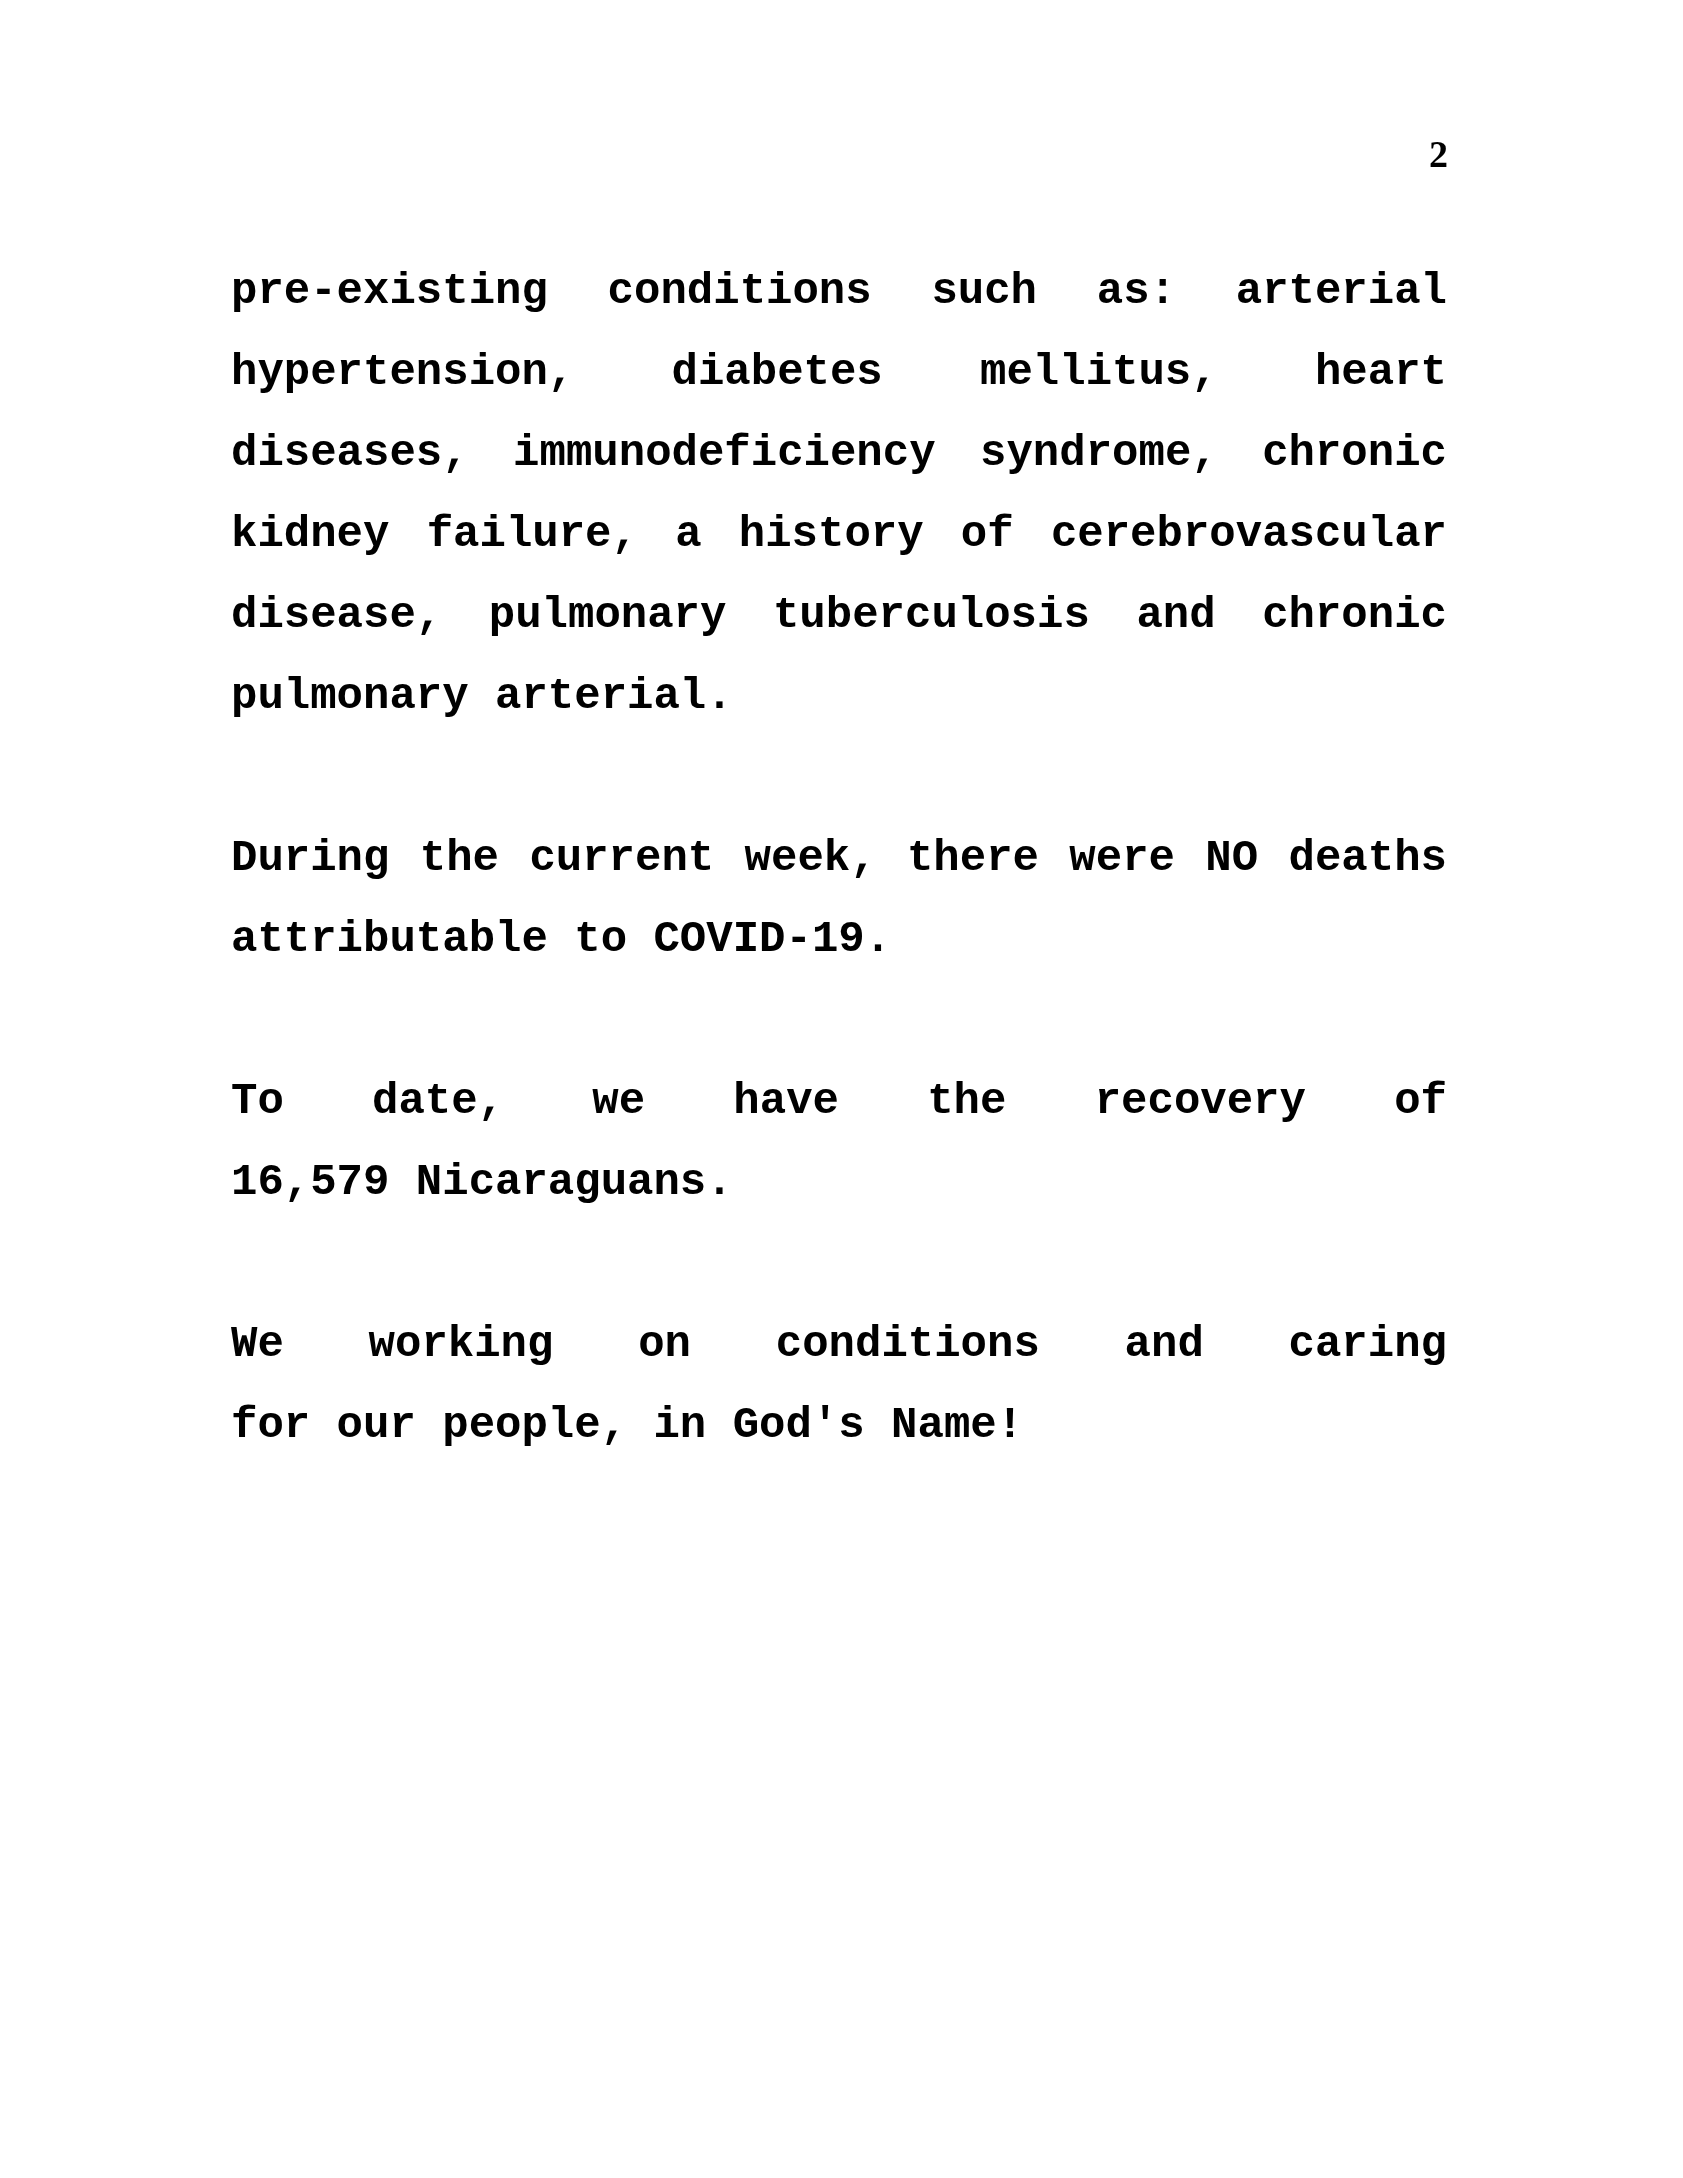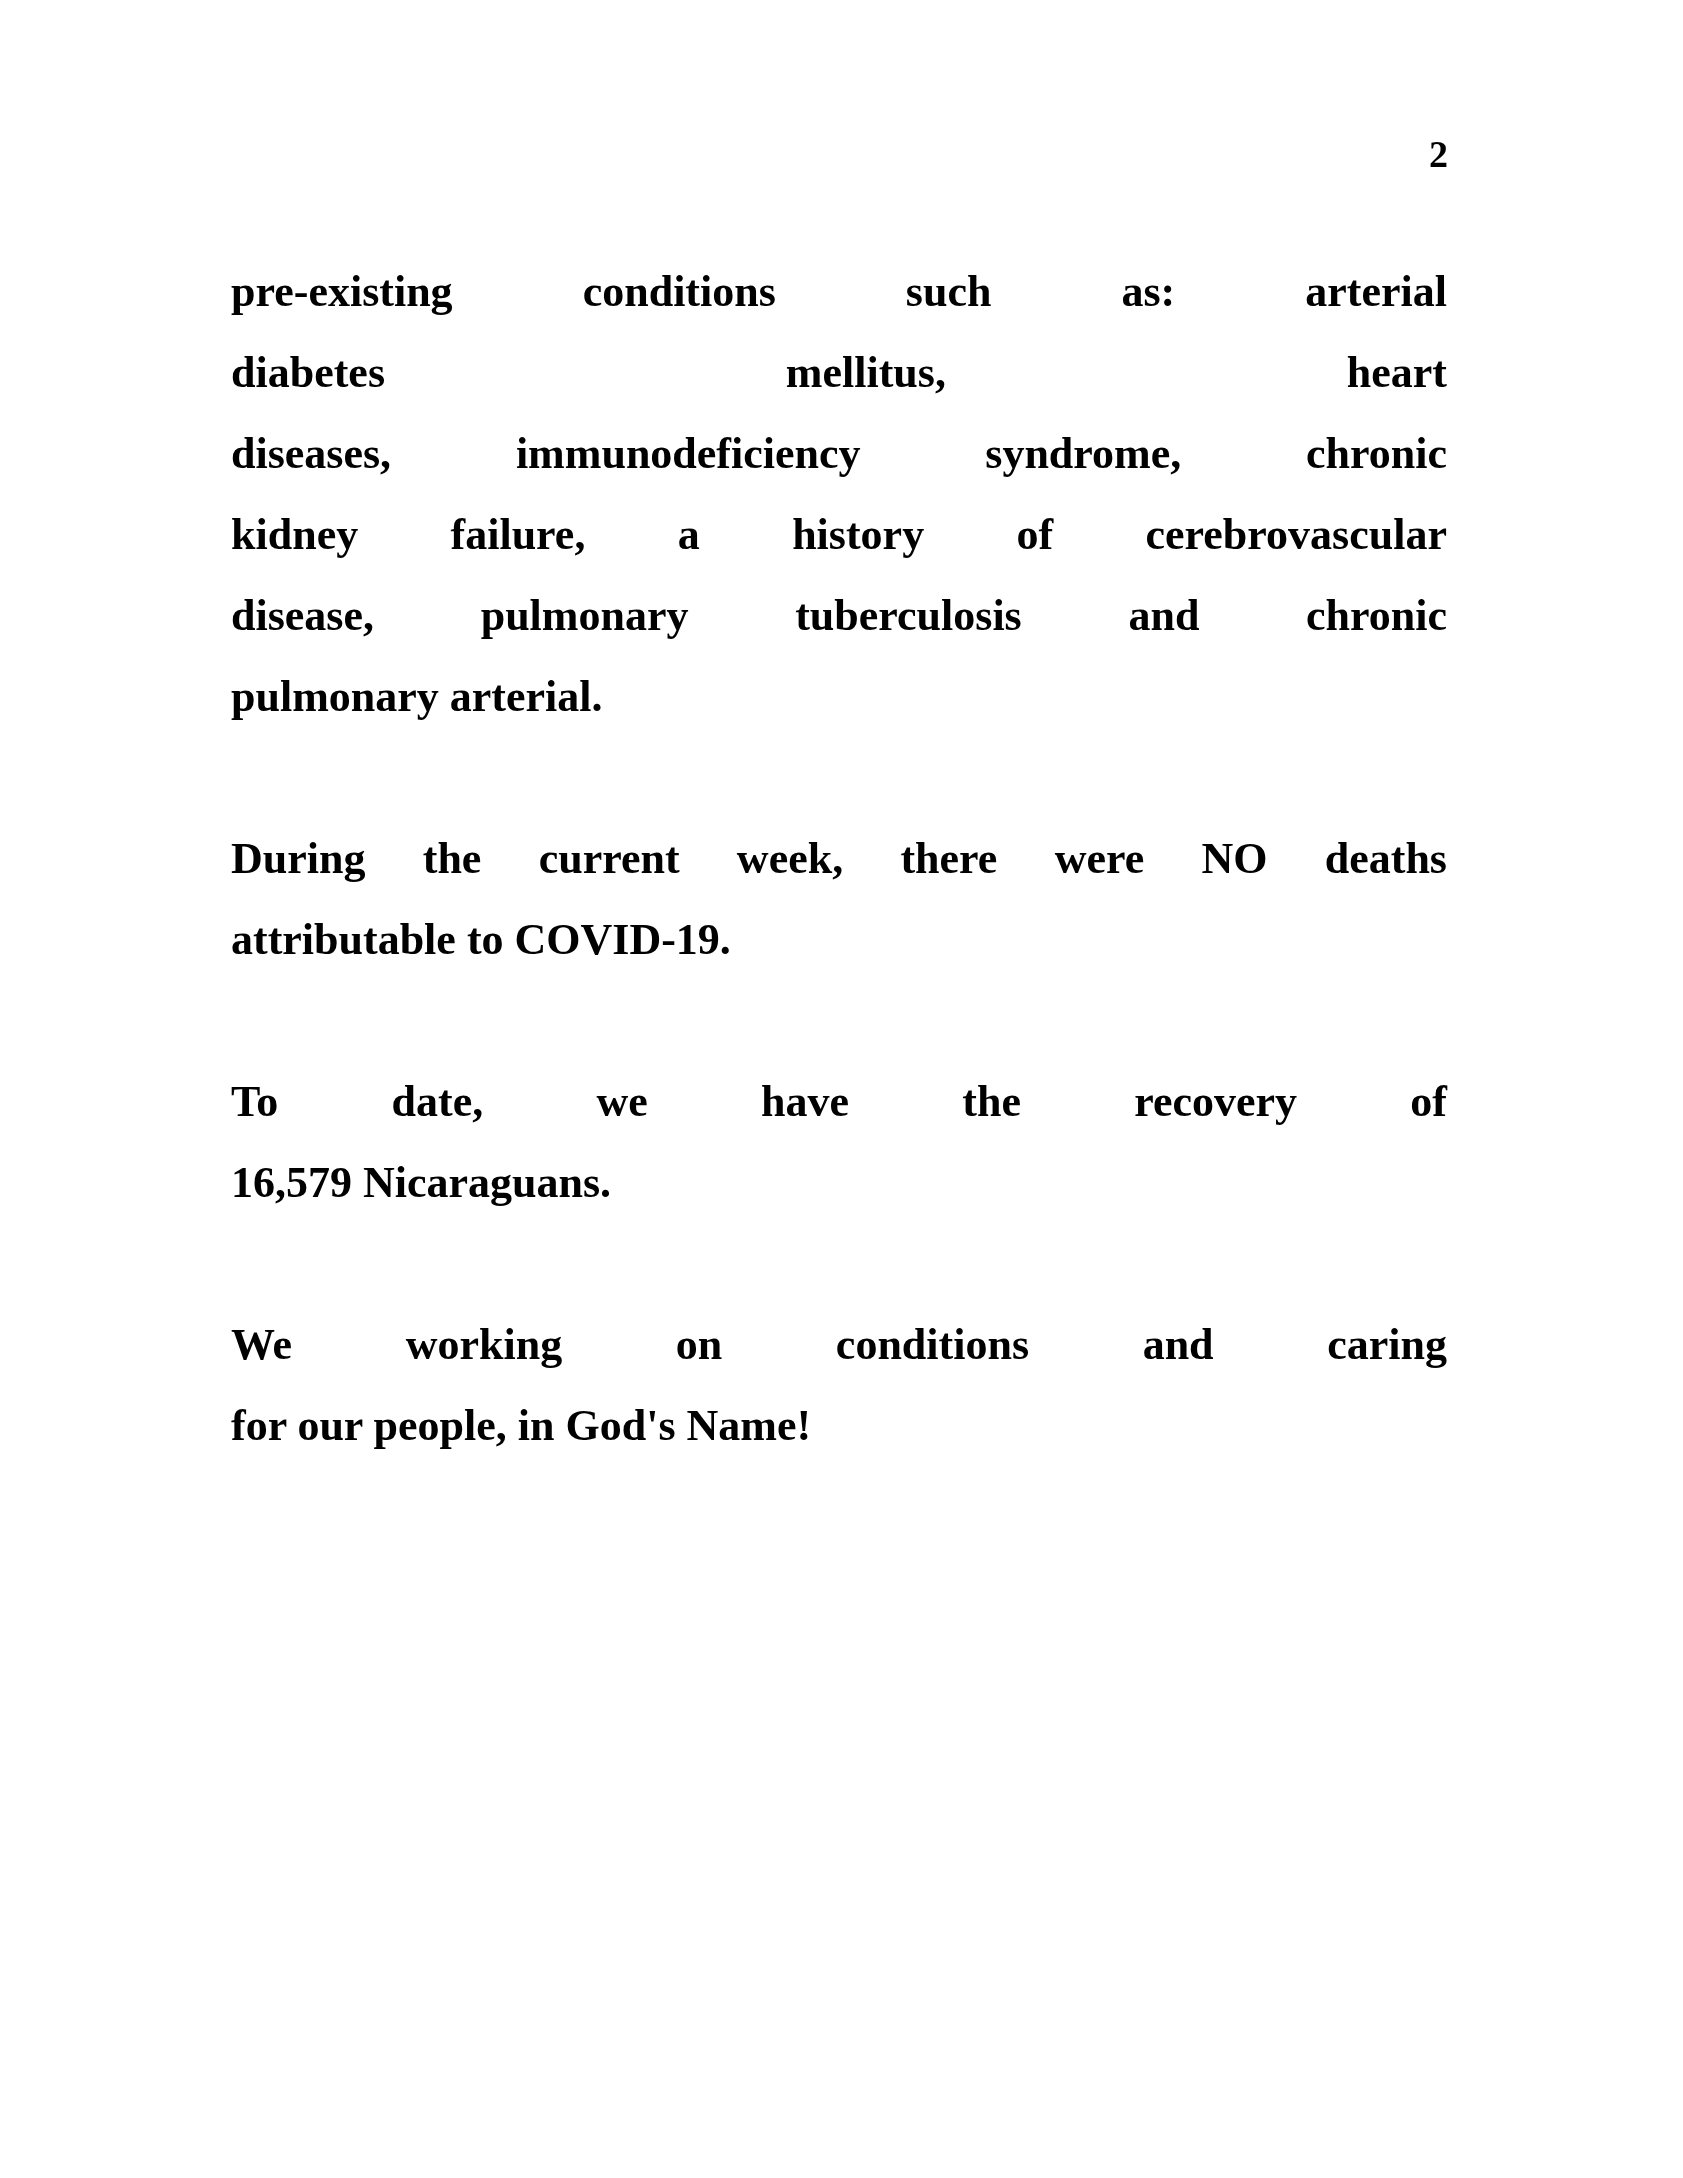--- a/index.html
+++ b/index.html
@@ -27,21 +27,21 @@
     font-weight: 700;
     font-size: 38px;
     line-height: 1;
     color: #000000;
   }
   .document-body {
     position: absolute;
     top: 251px;
     left: 231px;
     width: 1216px;
-    font-family: Liberation Serif, serif;
+    font-family: Liberation Mono, monospace;
     font-weight: 700;
     font-size: 44px;
     color: #000000;
   }
   .paragraph {
     margin: 0 0 81px 0; 
   }
   .line {
     height: 81px;        
     line-height: 81px;
@@ -56,21 +56,21 @@
   }
 </style>
 </head>
 <body>
 
 <div class="page" style="background: rgb(255, 255, 255); color: rgb(0, 0, 0);">
   <div class="page-number">2</div>
   <div class="document-body" id="document-body">
       <div class="paragraph">
         <div class="line justified"><span class="word">pre-existing</span><span class="word">conditions</span><span class="word">such</span><span class="word">as:</span><span class="word">arterial</span></div>
-        <div class="line justified"><span class="word">diabetes</span><span class="word">mellitus,</span><span class="word">heart</span></div>
+        <div class="line justified"><span class="word">hypertension,</span><span class="word">diabetes</span><span class="word">mellitus,</span><span class="word">heart</span></div>
         <div class="line justified"><span class="word">diseases,</span><span class="word">immunodeficiency</span><span class="word">syndrome,</span><span class="word">chronic</span></div>
         <div class="line justified"><span class="word">kidney</span><span class="word">failure,</span><span class="word">a</span><span class="word">history</span><span class="word">of</span><span class="word">cerebrovascular</span></div>
         <div class="line justified"><span class="word">disease,</span><span class="word">pulmonary</span><span class="word">tuberculosis</span><span class="word">and</span><span class="word">chronic</span></div>
         <div class="line">pulmonary arterial.</div>
       </div>
       <div class="paragraph">
         <div class="line justified"><span class="word">During</span><span class="word">the</span><span class="word">current</span><span class="word">week,</span><span class="word">there</span><span class="word">were</span><span class="word">NO</span><span class="word">deaths</span></div>
         <div class="line">attributable to COVID-19.</div>
       </div>
       <div class="paragraph">

